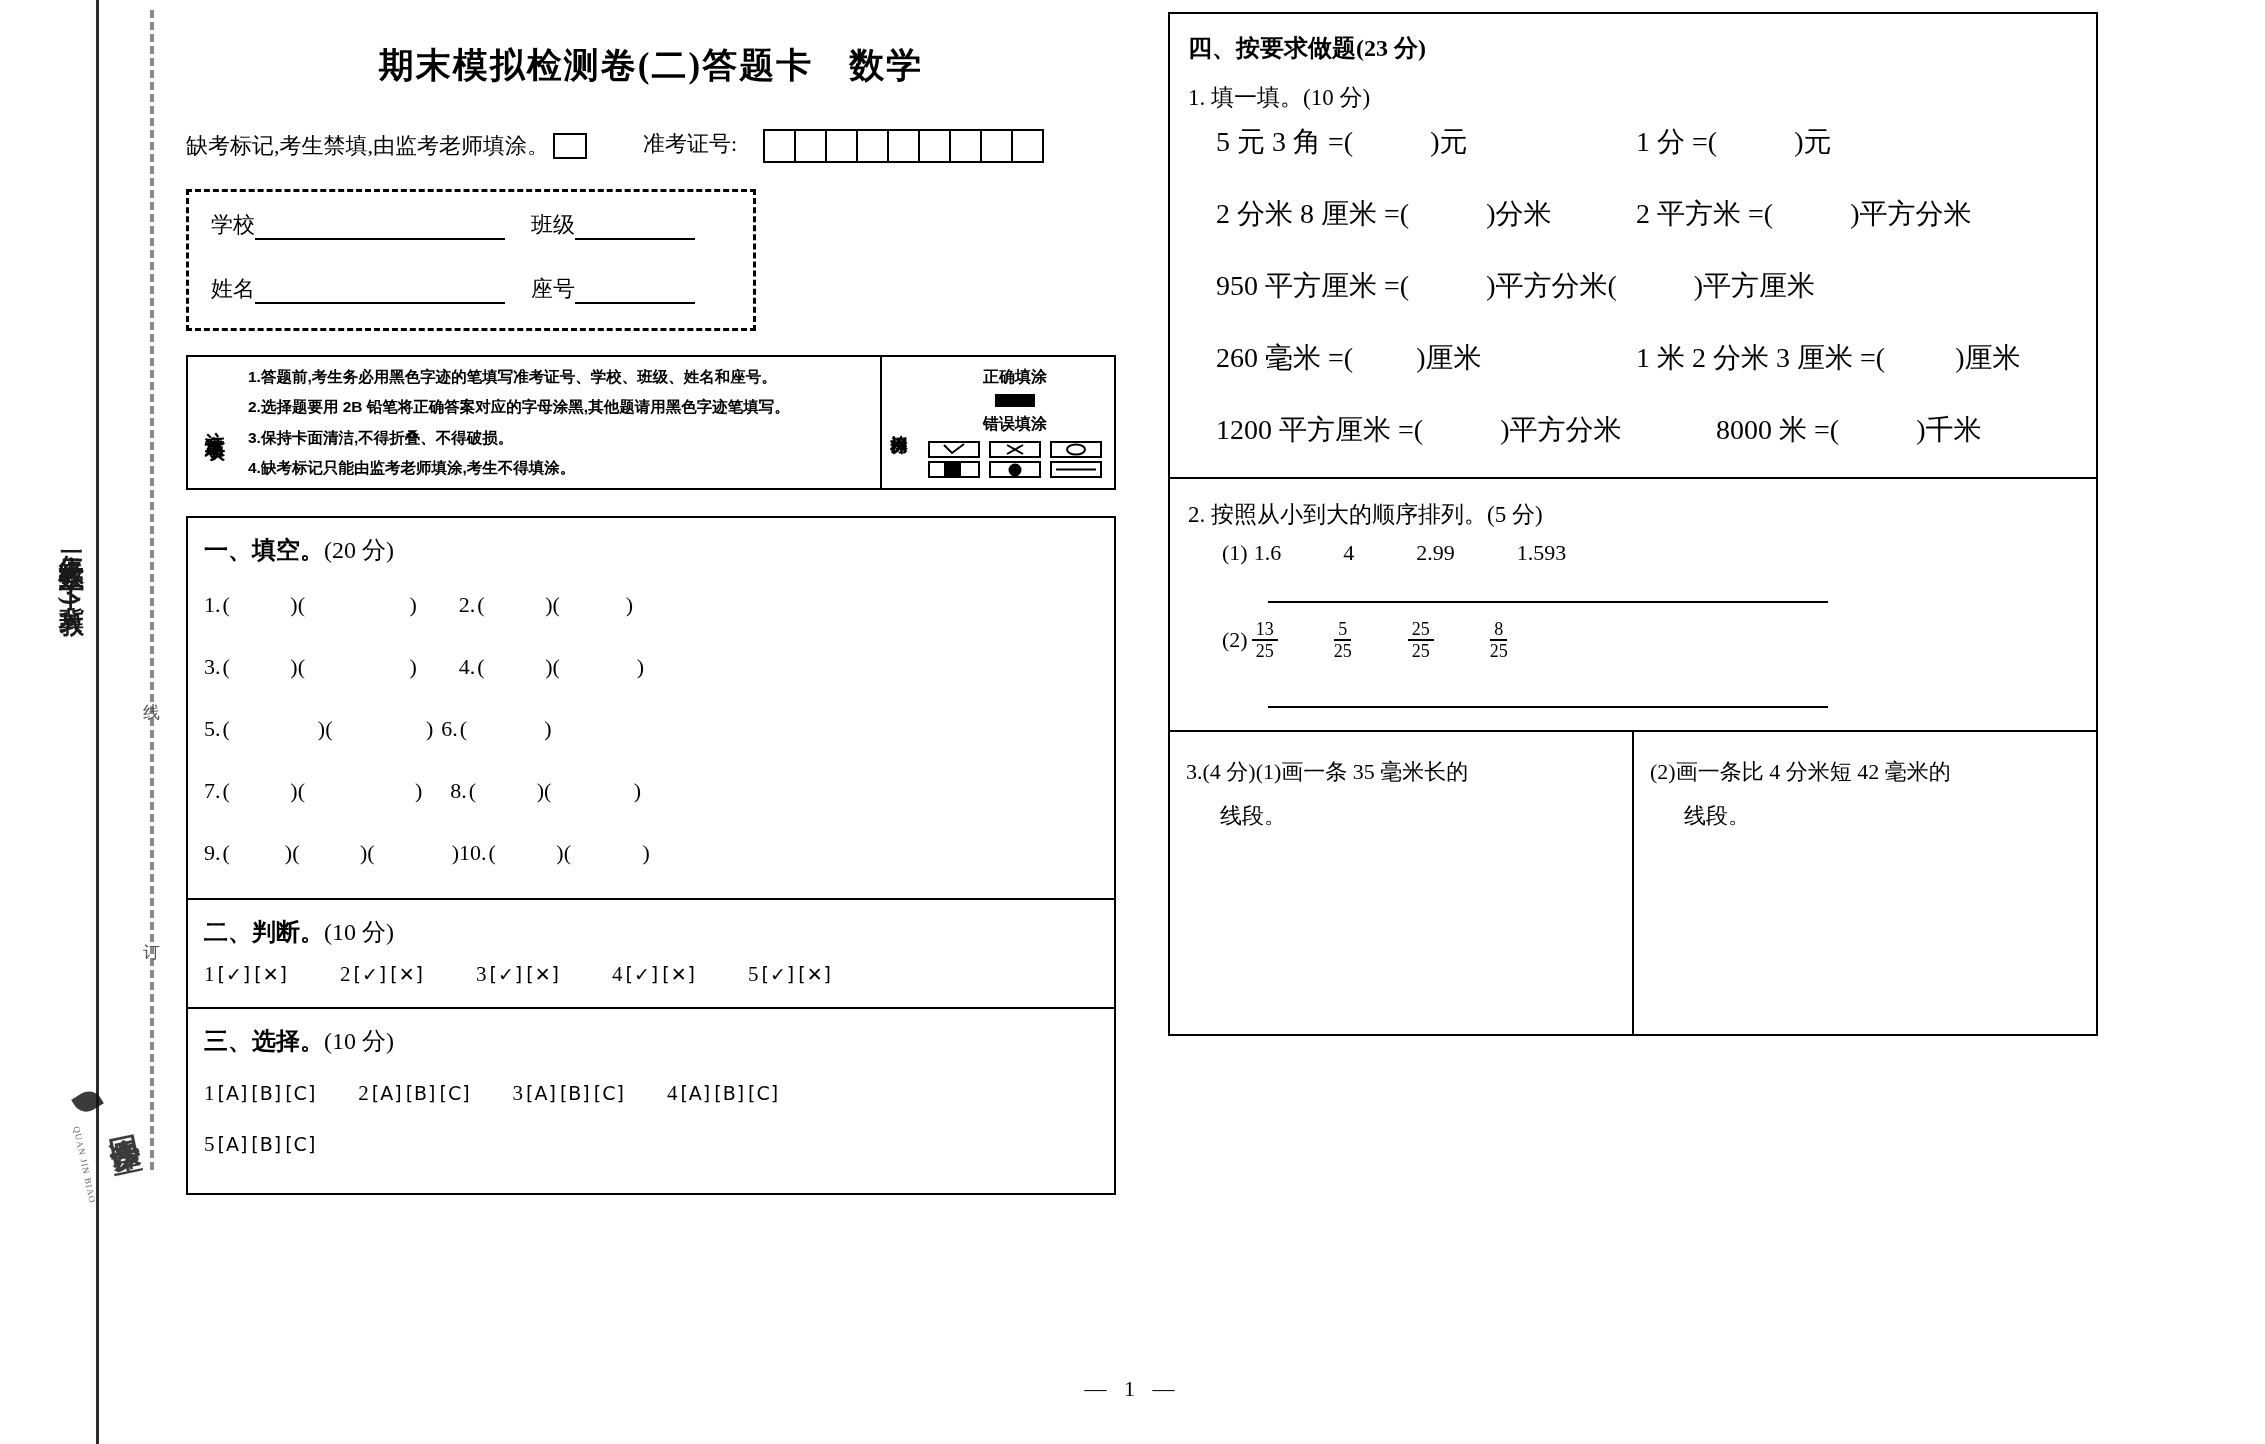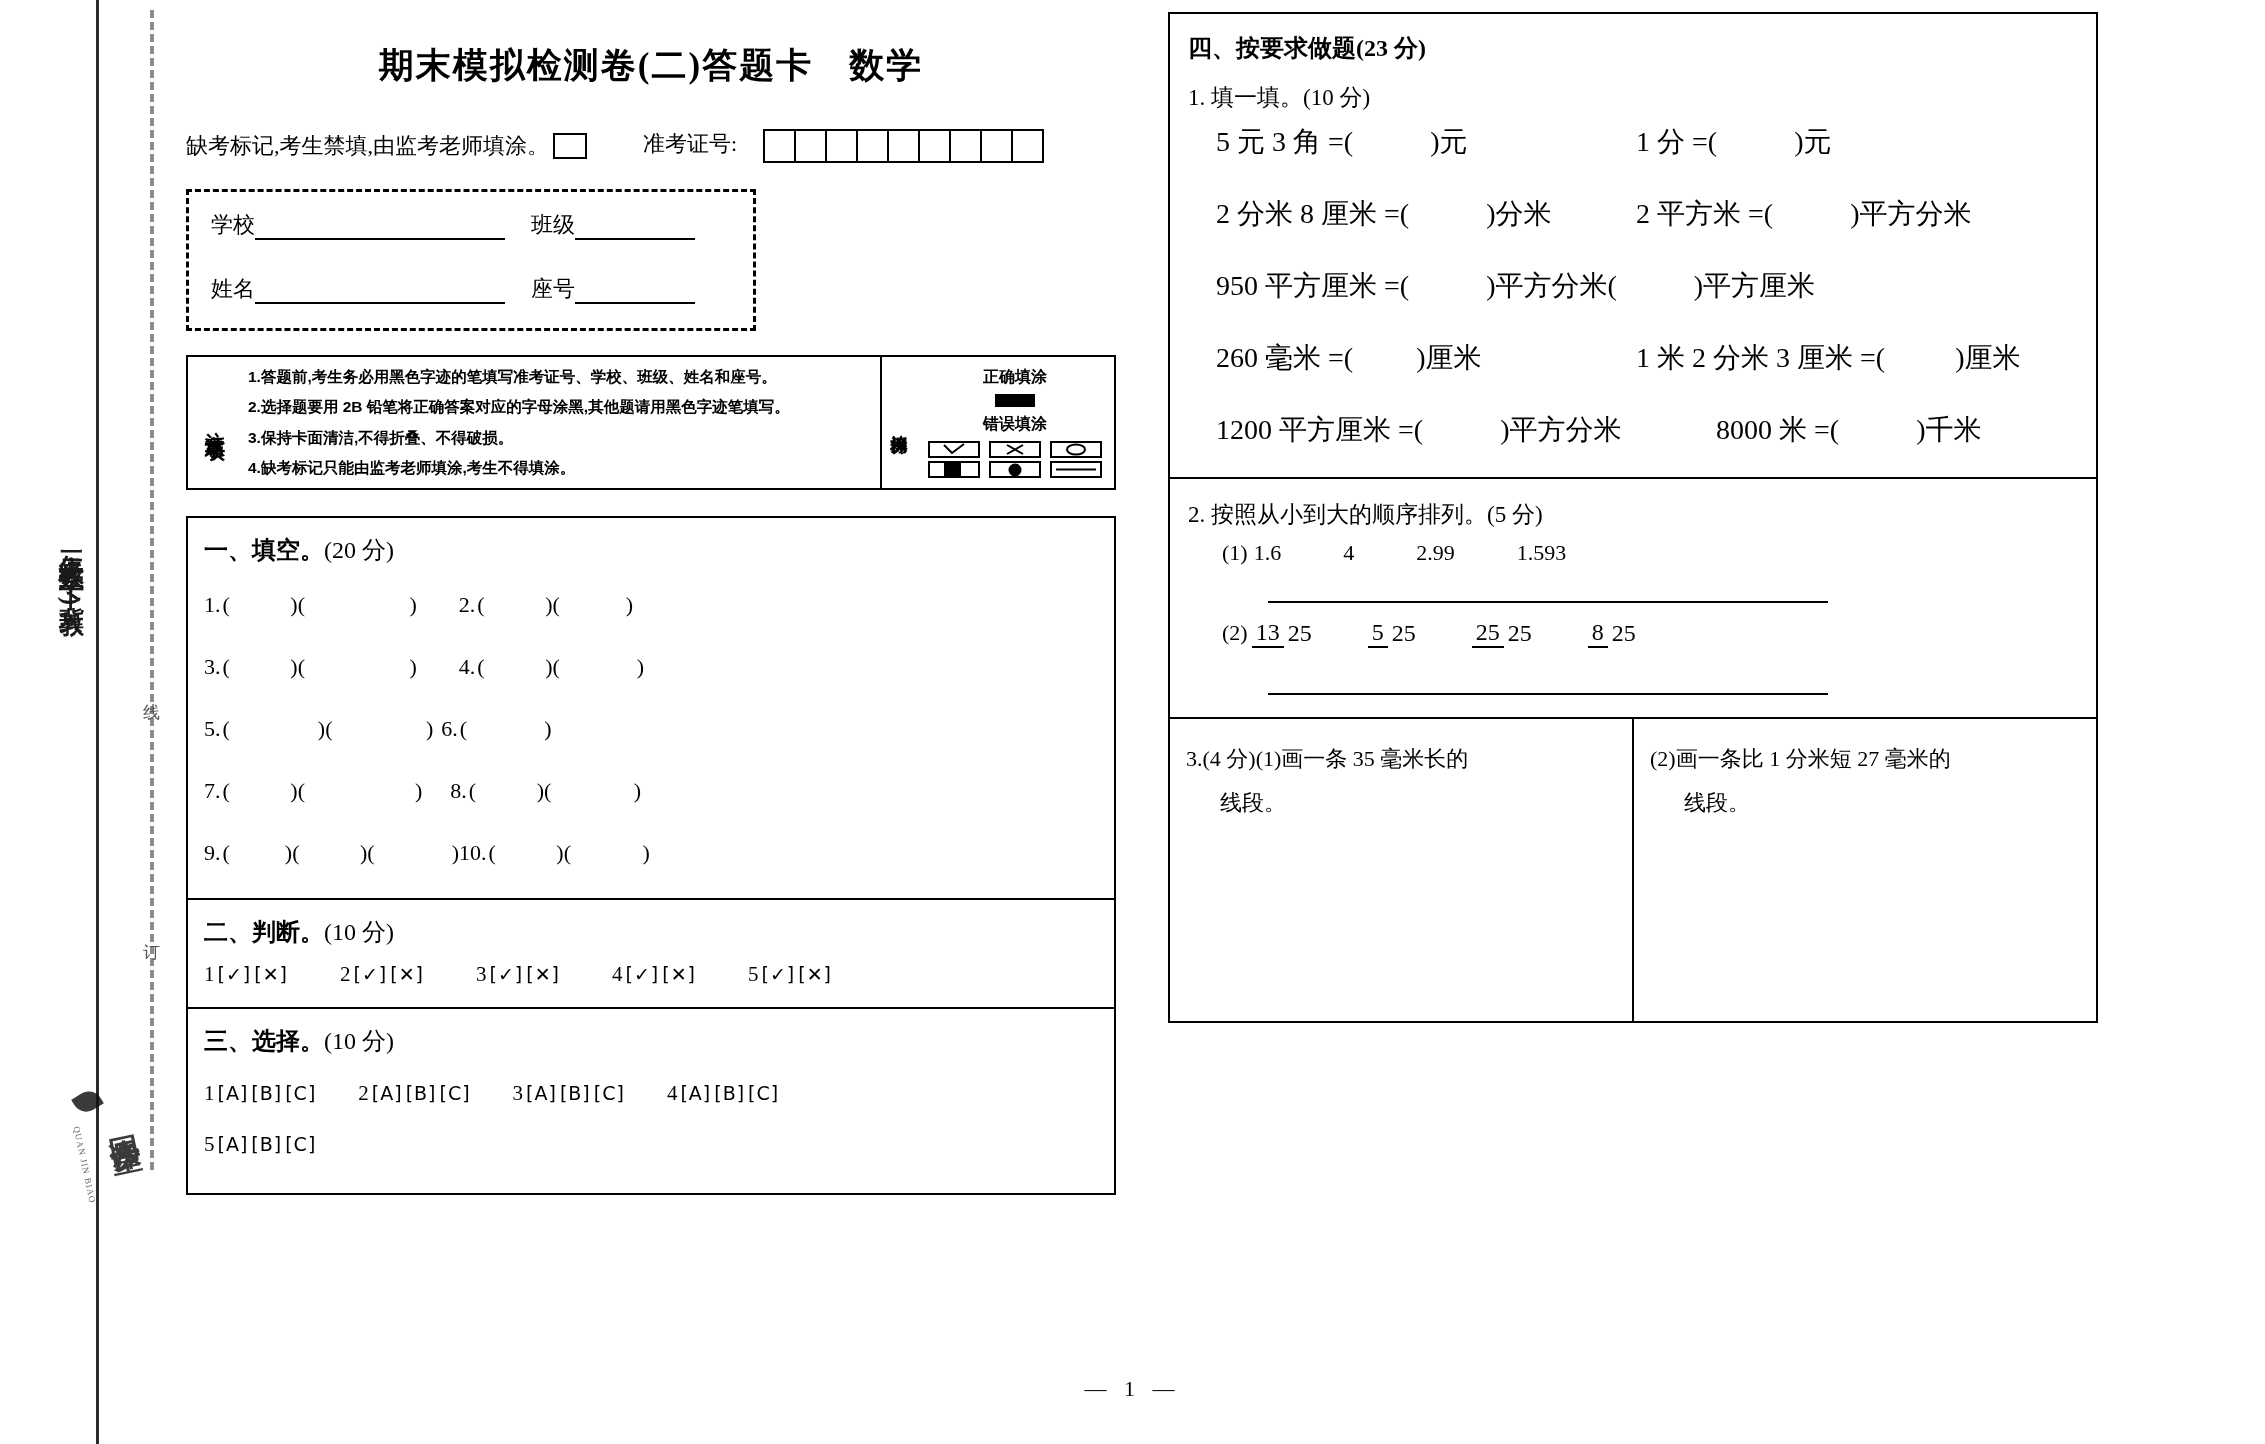--- a/index.html
+++ b/index.html
@@ -376,23 +376,23 @@
   }
   .frac-line {
     display: flex;
     align-items: center;
     font-size: 22px;
     margin: 16px 0 0 34px;
   }
   .frac-line .fracs { display: flex; gap: 52px; margin-left: 4px; }
   .frac {
     display: inline-flex;
-    flex-direction: row;
-    align-items: center;
-    font-size: 24px;
+    flex-direction: column;
+    align-items: center;
+    font-size: 18px;
     line-height: 1.12;
     vertical-align: middle;
   }
   .frac .num { border-bottom: 2px solid #000; padding: 0 4px; }
   .frac .den { padding: 0 4px; }
 
   .draw-band { display: flex; }
   .draw-cell {
     flex: 1;
     padding: 18px 14px 18px 16px;
@@ -690,21 +690,21 @@
       <div class="rule-wide" style="margin-top:44px"></div>
     </div>
 
     <div class="rbox joined" style="padding:0; height:304px;">
       <div class="draw-band" style="height:100%">
         <div class="draw-cell left-cell">
           <span>3.(4 分)</span><span>(1)画一条 35 毫米长的</span><br>
           <span class="indent">线段。</span>
         </div>
         <div class="draw-cell">
-          <span>(2)画一条比 1 分米短 27 毫米的</span><br>
+          <span>(2)画一条比 4 分米短 42 毫米的</span><br>
           <span class="indent">线段。</span>
         </div>
       </div>
     </div>
 
   </div>
 
   <div class="page-num">
     <span class="dash-l">—</span>
     <span>1</span>

